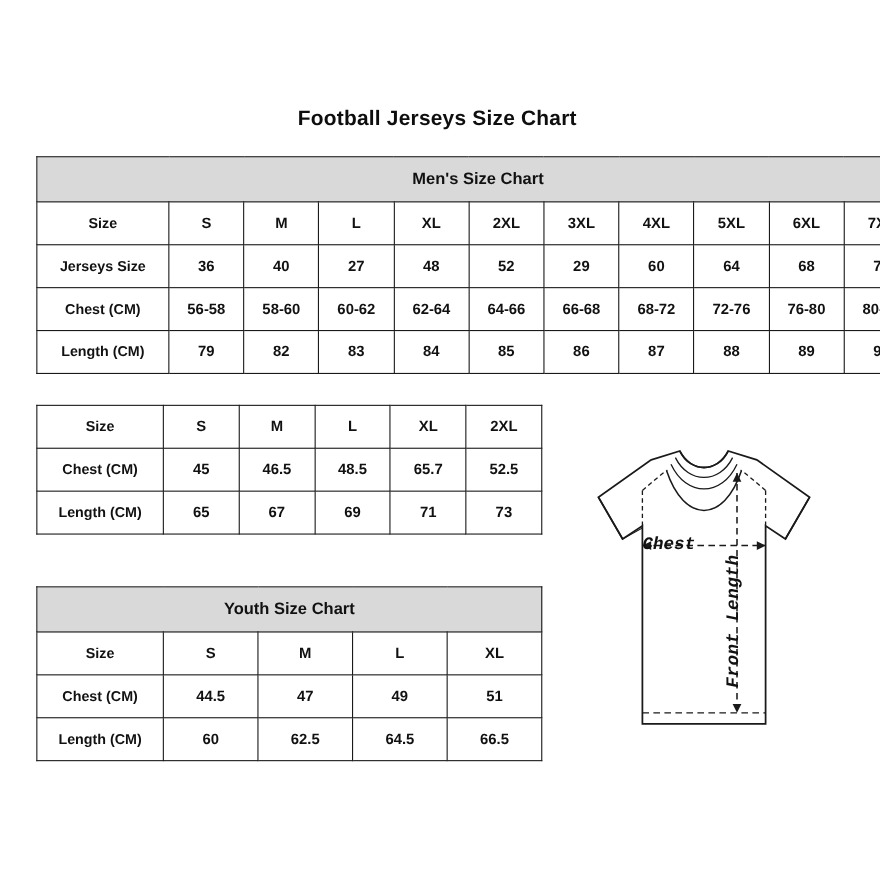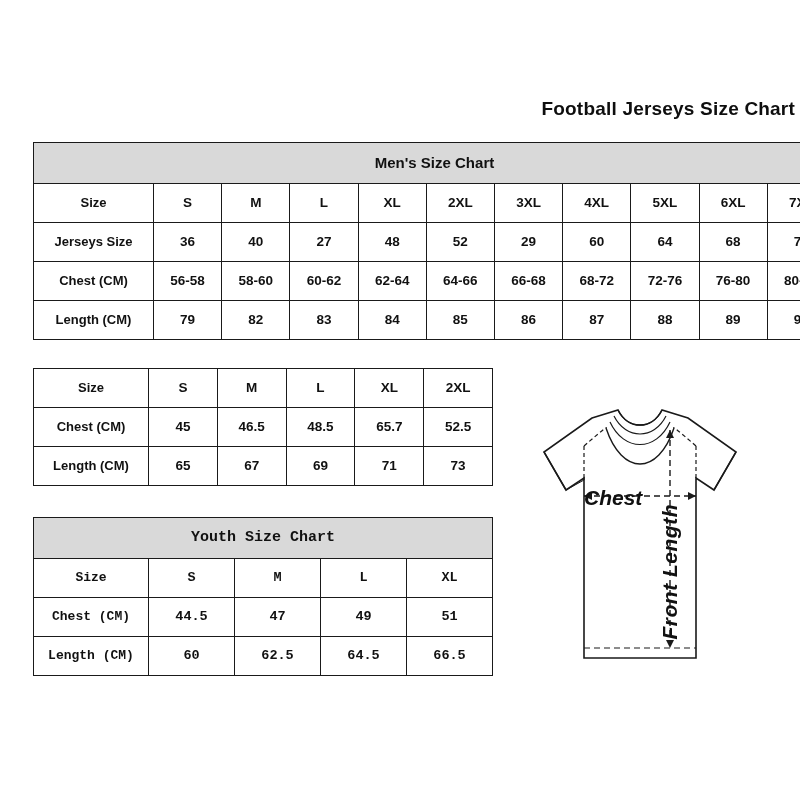--- a/index.html
+++ b/index.html
@@ -14,21 +14,21 @@
     color: #111111;
     position: relative;
     overflow: hidden;
   }
 
   #page-title {
     position: absolute;
     top: 98px;
     left: 0;
     width: 795px;
-    text-align: right;
+    text-align: center;
     font-size: 19px;
     font-weight: bold;
     letter-spacing: 0.2px;
     color: #0e0e0e;
   }
 
   table.size-table {
     border-collapse: collapse;
     table-layout: fixed;
     background: #ffffff;
@@ -72,44 +72,43 @@
     top: 368px;
   }
   #womens-table { width: 459px; }
   #womens-table col.c0 { width: 115px; }
   #womens-table col.cx { width: 68.8px; }
 
   
   #youth-table-wrap {
     position: absolute;
     left: 33px;
-    top: 517px;
-    font-family: Liberation Mono, monospace;
+    top: 533px;
   }
   #youth-table { width: 459px; }
   #youth-table col.c0 { width: 115px; }
   #youth-table col.cx { width: 86px; }
 
   
   #shirt-diagram {
     position: absolute;
     left: 500px;
     top: 400px;
     width: 280px;
     height: 290px;
   }
   #shirt-diagram svg {
     display: block;
   }
   .diagram-label {
     position: absolute;
-    font-family: Liberation Sans, sans-serif;
+    font-family: Liberation Mono, monospace;
     font-style: italic;
     font-weight: bold;
-    font-size: 21px;
+    font-size: 16px;
     color: #111111;
     white-space: nowrap;
   }
   #chest-label {
     left: 84px;
     top: 86px;
   }
   #front-length-label {
     left: 158px;
     top: 104px;

